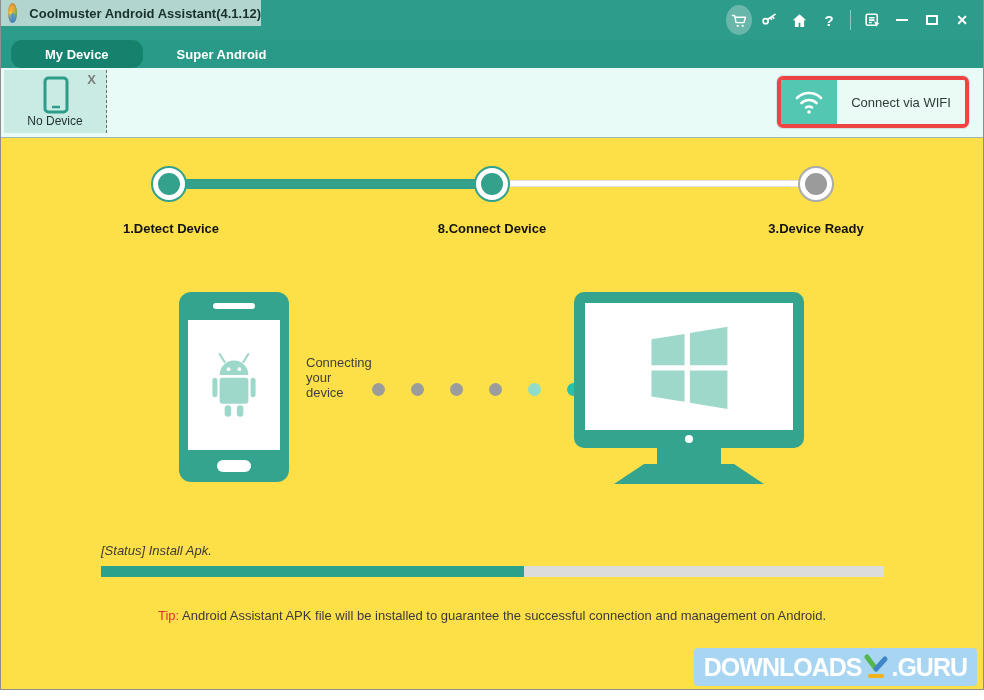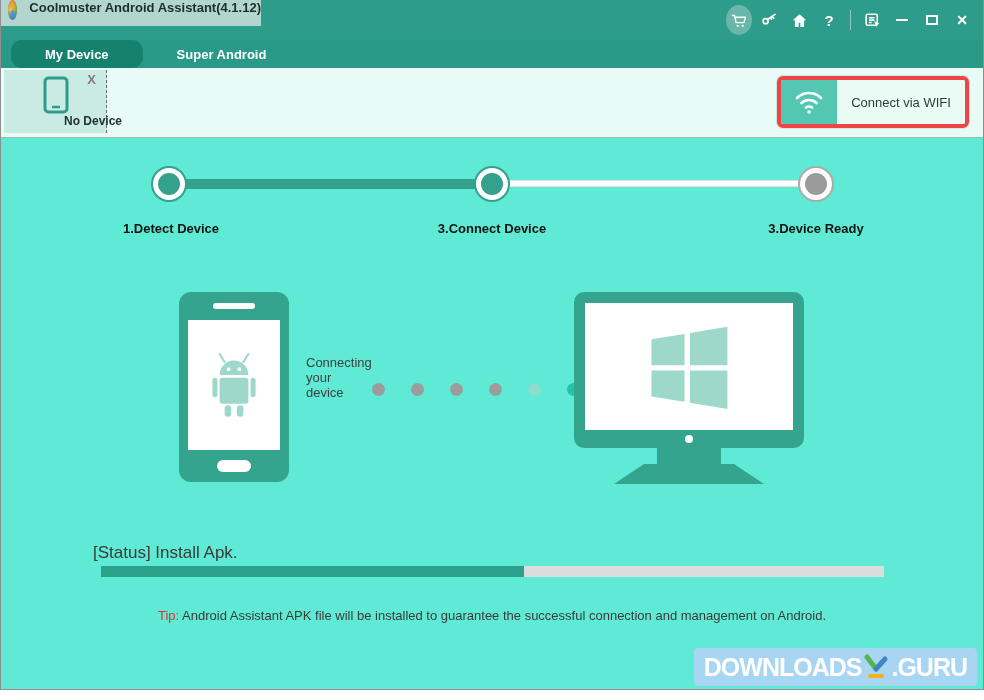--- a/index.html
+++ b/index.html
@@ -2,21 +2,21 @@
 <html><head>
 <meta charset="utf-8">
 <style>
   * { margin:0; padding:0; box-sizing:border-box; }
   body { background:#fff; font-family:"Liberation Sans", sans-serif; }
   .app { position:relative; width:984px; height:690px; background:#fff;
          border-left:1px solid #8e8e8e; border-right:1px solid #8e8e8e; border-bottom:1px solid #8e8e8e; overflow:hidden; }
 
   
   .titlebar { height:40px; background:#2e9c8a; display:flex; align-items:flex-start; justify-content:space-between; }
-  .title-hl { background:#b2d5cf; height:26px; width:260px; display:flex; align-items:flex-start; gap:12px; padding-left:7px; }
+  .title-hl { background:#b2d5cf; height:26px; width:260px; display:flex; align-items:center; gap:12px; padding-left:7px; }
   .app-logo { width:20px; height:20px; border-radius:50%;
               background:conic-gradient(#f2a33c,#8bc34a,#4a90d9,#f5d23c,#f2a33c); box-shadow:inset 0 0 3px rgba(0,0,0,.35); }
   .title-text { font-size:13px; font-weight:bold; color:#18302b; white-space:nowrap; }
   .tb-icons { display:flex; align-items:center; height:40px; gap:4px; padding-right:8px; }
   .tb-btn { width:26px; height:26px; display:flex; align-items:center; justify-content:center; color:#fff; cursor:pointer; }
   .cart-circle { width:30px; height:30px; border-radius:50%; background:rgba(255,255,255,.28); display:flex; align-items:center; justify-content:center; }
   .tb-sep { width:1px; height:20px; background:rgba(255,255,255,.45); margin:0 4px; }
   .help-q { font-size:15px; font-weight:bold; color:#fff; }
   .min-bar { width:12px; height:2px; background:#fff; }
   .max-box { width:12px; height:10px; border:2px solid #fff; }
@@ -27,29 +27,29 @@
   .tab { color:#fff; font-size:13px; font-weight:bold; display:flex; align-items:center; justify-content:center;
          padding:0 34px; cursor:pointer; }
   .tab.active { background:#16826d;border-radius:11px; }
 
   
   .device-strip { position:relative; height:70px; background:#e9fbf6; border-bottom:1px solid #9fb7b2; }
   .device-card { position:absolute; left:3px; top:2px; width:103px; height:63px; background:#c9ebe4;
                  border-right:1px dashed #6b6b6b; cursor:pointer; }
   .device-card .phone-ic { position:absolute; left:38px; top:6px; }
   .device-card .card-x { position:absolute; right:10px; top:2px; color:#7d7d7d; font-weight:bold; font-size:13px; cursor:pointer; }
-  .device-card .dev-label { position:absolute; bottom:5px; width:100%; text-align:center; font-size:12px; font-weight:bold; color:#233331;margin-left:38px; }
+  .device-card .dev-label { position:absolute; bottom:5px; width:100%; text-align:center; font-size:12px; font-weight:normal; color:#233331; }
   .wifi-btn { position:absolute; right:14px; top:8px; width:192px; height:52px; border:4px solid #ef4444; border-radius:6px;
               display:flex; overflow:hidden; cursor:pointer; box-shadow:0 0 0 1px #cfe9e2; }
   .wifi-left { width:56px; background:#54c7b2; display:flex; align-items:center; justify-content:center; }
   .wifi-right { flex:1; background:#eafaf5; display:flex; align-items:center; justify-content:center;
                 font-size:13px; color:#2c3e3a; }
 
   
-  .main { position:relative; height:552px; background:#5eead4; }
+  .main { position:relative; height:552px; background:#fde047; }
 
   
   .step-circle { position:absolute; width:36px; height:36px; border-radius:50%; background:#fff;
                  display:flex; align-items:center; justify-content:center; top:28px; }
   .step-circle .inner { width:22px; height:22px; border-radius:50%; }
   .step-circle.complete, .step-circle.active { border:2px solid #33a18c; }
   .step-circle.complete .inner, .step-circle.active .inner { background:#33a18c; }
   .step-circle.pending { border:2px solid #ababab; }
   .step-circle.pending .inner { background:#9b9b9b; }
   .conn-thick { position:absolute; left:185px; top:41px; width:290px; height:10px; background:#33a18c; }
@@ -76,21 +76,21 @@
   .monitor { position:absolute; left:573px; top:154px; width:230px; }
   .monitor .frame { width:230px; height:156px; background:#35a48f; border-radius:10px; position:relative; }
   .monitor .mscreen { position:absolute; left:11px; right:11px; top:11px; bottom:18px; background:#fff;
                       display:flex; align-items:center; justify-content:center; }
   .monitor .cam { position:absolute; bottom:5px; left:50%; transform:translateX(-50%); width:8px; height:8px; border-radius:50%; background:#fff; }
   .monitor .neck { width:64px; height:16px; background:#35a48f; margin:0 auto; }
   .monitor .base { width:150px; height:20px; background:#35a48f; margin:0 auto;
                    clip-path:polygon(20% 0, 80% 0, 100% 100%, 0 100%); }
 
   
-  .status-label { position:absolute; left:92px; top:405px; font-size:17px; color:#3a3a3a; }
+  .status-label { position:absolute; left:100px; top:405px; font-size:13px; color:#3a3a3a;font-style:italic; }
   .progress { position:absolute; left:100px; top:428px; width:783px; height:11px; background:#dcdcdc; }
   .progress .fill { height:100%; background:#2ba18c; }
 
   
   .tip { position:absolute; top:470px; width:100%; text-align:center; font-size:13px; color:#3b3b3b; }
   .tip .tip-prefix { color:#e03131; }
 
   
   .watermark { position:absolute; right:6px; bottom:4px; background:#a7d5f2; border-radius:4px; height:38px;
                display:flex; align-items:center; padding:0 10px; gap:2px;margin-top:26px; }
@@ -198,21 +198,21 @@
         <div class="inner"></div>
       </div>
     <div class="step-circle active" style="left:473px">
         <div class="inner"></div>
       </div>
     <div class="step-circle pending" style="left:797px">
         <div class="inner"></div>
       </div>
 
     <span class="step-label" style="left:170px">1.Detect Device</span>
-    <span class="step-label" style="left:491px">3.Connect Device</span>
+    <span class="step-label" style="left:491px">8.Connect Device</span>
     <span class="step-label" style="left:815px">3.Device Ready</span>
 
     <div class="phone">
       <div class="speaker"></div>
       <div class="screen">
         <span>
           <svg width="72" height="76" viewBox="0 0 100 104" fill="#9ed8ca">
             <path d="M30 38 a20 20 0 0 1 40 0 Z"></path>
             <circle cx="42.5" cy="30" r="2.6" fill="#fff"></circle>
             <circle cx="57.5" cy="30" r="2.6" fill="#fff"></circle>

